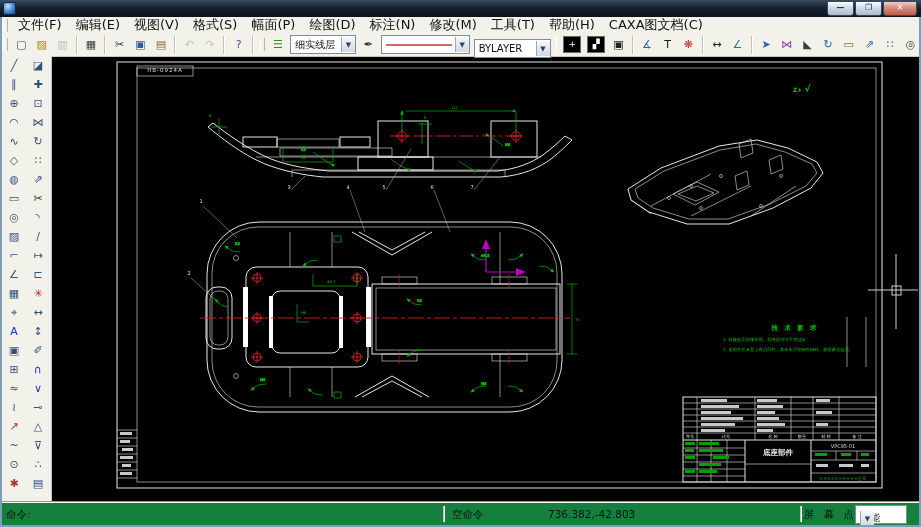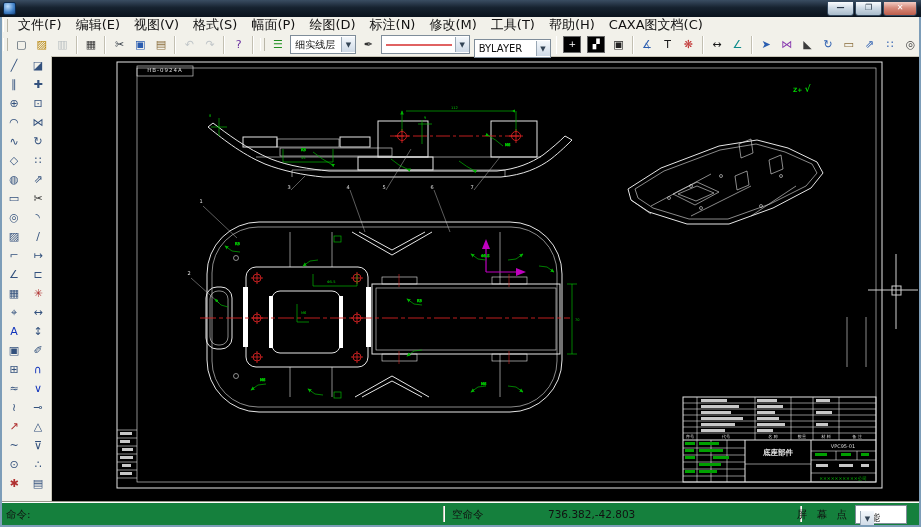--- a/index.html
+++ b/index.html
@@ -66,21 +66,21 @@
   .bar{fill:#c8c8c8;}
   .gbar{fill:#00a000;}
   .wf{fill:#fff;}
   
   .statusbar{position:absolute;left:0;right:0;bottom:2px;height:22px;background:#15803d;
     border-top:1px solid #fff;box-shadow:0 -1px 0 #9a978a;font-size:10.5px;color:#111;z-index:40;}
   .statusbar span{position:absolute;top:5px;}
   .sb-prompt{left:6px;}
   .sb-mode{left:452px;}
   .sb-coords{left:540px;margin-left:8px;}
-  .sb-point{right:71px;letter-spacing:3px;}
+  .sb-point{right:64px;letter-spacing:3px;}
   .sb-combo{position:absolute;right:12px;top:2px;width:46px;height:17px;}
   .svsep{position:absolute;top:3px;width:1px;height:16px;background:#c9c6b8;border-right:1px solid #fff;}
 </style>
 </head>
 <body>
 
 <div class="edge edge-l"></div>
 <div class="edge edge-r"></div>
 <div class="edge edge-b"></div>
 
@@ -456,20 +456,25 @@
     <rect x="841" y="230" width="9" height="9"></rect>
   </g>
 </svg>
 
 
 <div class="sheettag">HB-0924A</div>
 <div class="viewflag">
   <span>Z+</span>
   <span class="chk">√</span>
 </div>
+<div class="techreq">
+  <div class="tr-title">技 术 要 求</div>
+  <div class="tr-note">1. 焊接处应焊接牢固，焊缝应均匀平滑过渡；</div>
+  <div class="tr-note">2. 各组件在基面上有凸凹时，其余未注明倒角倒钝，表面磷化处理。</div>
+</div>
 </div>
 
 <div class="statusbar">
   <span class="sb-prompt">命令:</span>
   <div class="svsep" style="left:443px"></div>
   <span class="sb-mode">空命令</span>
   <span class="sb-coords">736.382,-42.803</span>
   <div class="svsep" style="left:800px"></div>
   <span class="sb-point">屏 幕 点</span>
   <div class="combo sb-combo">

